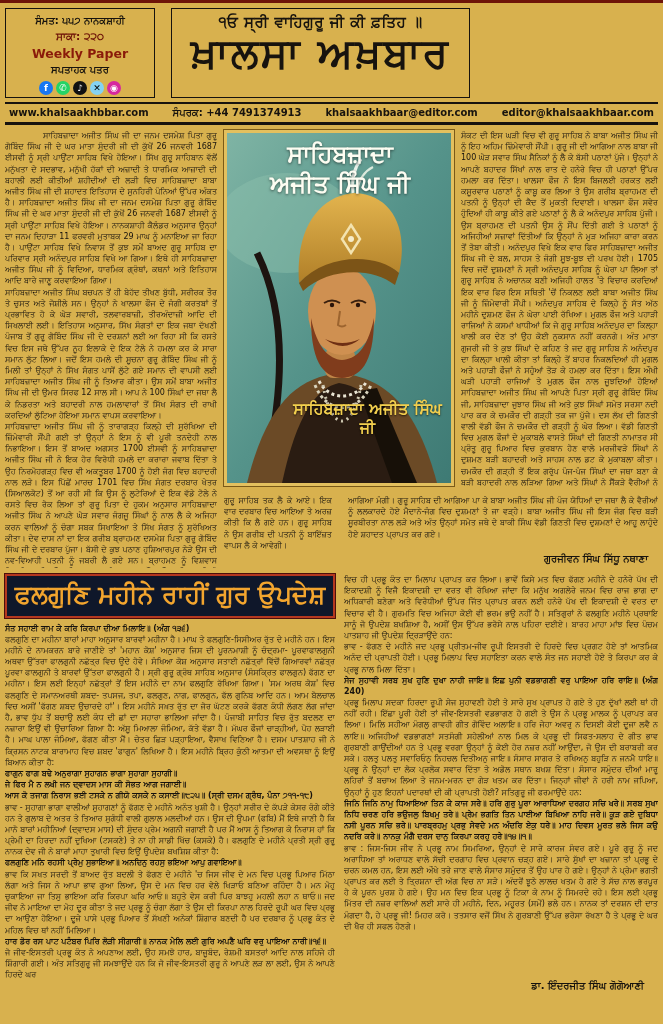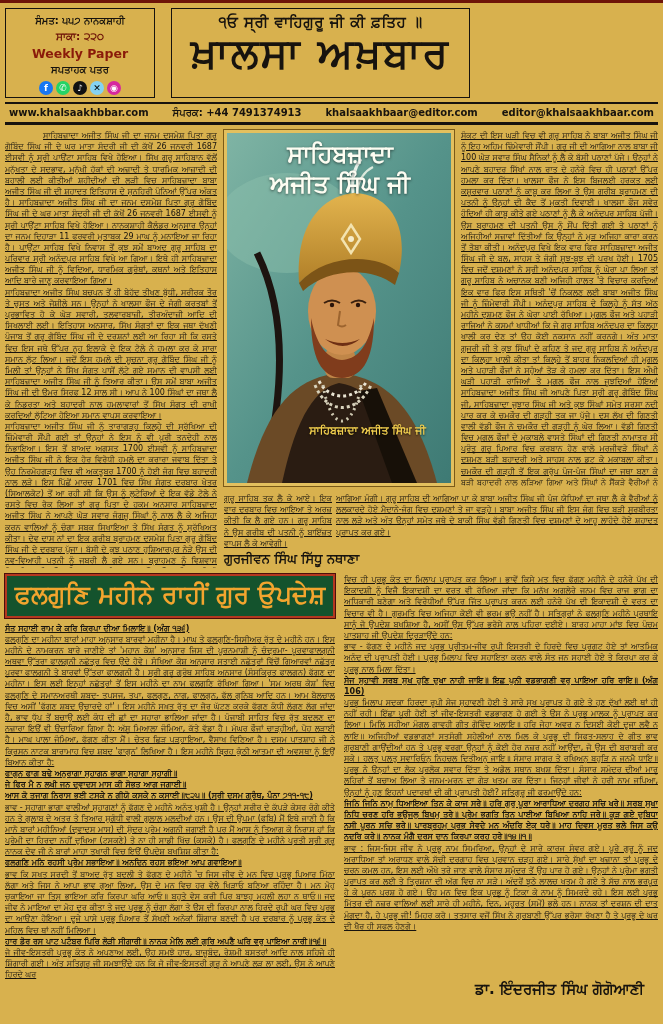--- a/index.html
+++ b/index.html
@@ -32,45 +32,45 @@
   .date-pa{font-size:13.5px;}
   .date-en{font-size:14.5px;}
   .right-box{padding:6px 4px;text-align:center;}
   .right-box div{font-size:10px;font-weight:bold;margin-bottom:4px;}
   .right-box .r1{color:#5a1208;}
   .contact-bar{display:flex;justify-content:space-between;align-items:flex-start;
     border-top:2px solid #17130e;border-bottom:3.5px solid #17130e;
     margin-top:4px;padding:3px 4px;font-size:10px;font-weight:bold;}
   
   .a1-grid{display:grid;grid-template-columns:212px 230px 1fr;column-gap:7px;margin-top:5px;}
-  .col-text{font-size:8px;line-height:1.4;text-align:justify;overflow:hidden;text-decoration:underline;}
+  .col-text{font-size:8px;line-height:1.4;text-align:justify;overflow:hidden;}
   .col-text p{margin:0;}
   .col-text p.lead{text-indent:38px;}
   .a1-left{grid-row:1 / 3;height:438px;}
   .a1-right{grid-row:1;height:356px;}
   .portrait-frame{grid-row:1;position:relative;width:230px;height:356px;border:3px solid #e3c05e;
     outline:1px solid #7a5a18;box-sizing:border-box;background:#58958a;overflow:hidden;}
   .portrait-frame svg{position:absolute;inset:0;}
   .img-title{position:absolute;top:6px;left:2px;right:0;text-align:center;color:#fdfdf2;
     font-weight:bold;font-size:24px;line-height:1.25;text-shadow:0 1px 3px rgba(0,0,0,.55);}
   .img-caption{position:absolute;bottom:46px;left:10px;right:0;text-align:center;color:#f2cf4e;
-    font-weight:bold;font-size:11px;text-shadow:0 1px 2px rgba(0,0,0,.7);margin-left:47px;}
+    font-weight:bold;font-size:16px;text-shadow:0 1px 2px rgba(0,0,0,.7);margin-left:47px;}
   .a1-bottom{grid-row:2;grid-column:2 / 4;margin-top:6px;}
-  .a1-bottom-cols{display:grid;grid-template-columns:108px 1fr;column-gap:4px;}
+  .a1-bottom-cols{display:grid;grid-template-columns:108px 1fr;column-gap:16px;}
   .a1-bottom .col-text{height:56px;}
-  .byline{font-size:13px;font-weight:bold;text-align:left;padding:2px 10px 0 0;}
+  .byline{font-size:10px;font-weight:bold;text-align:right;padding:2px 10px 0 0;}
   
   .a2{display:grid;grid-template-columns:330px 1fr;column-gap:9px;margin-top:6px;}
-  .a2-headline{background:#14532d;border:2px solid #b4371f;color:#f3a52e;
+  .a2-headline{background:#0f172a;border:2px solid #b4371f;color:#f3a52e;
     font-size:25px;font-weight:bold;text-align:center;padding:5px 6px 7px;line-height:1.1;
     box-shadow:0 0 0 1px #4b100b;}
   .a2-left-col{height:370px;margin-top:5px;}
   .a2-right-col{height:400px;}
   .col-text p.verse{font-weight:bold;}
-  .author{font-size:15px;font-weight:bold;text-align:right;padding:6px 14px 0 0;}
+  .author{font-size:10px;font-weight:bold;text-align:right;padding:6px 14px 0 0;}
 </style>
 </head>
 <body>
 
 <div class="page">
 
   <div class="masthead">
     <div class="mast-box left-box">
       <div class="l1">ਸੰਮਤ: ੫੫੭ ਨਾਨਕਸ਼ਾਹੀ</div>
       <div class="l2">ਸਾਕਾ: ੨੨੦</div>
@@ -193,21 +193,21 @@
           <p class="verse">ਫਲਗੁਣਿ ਮਨਿ ਰਹਸੀ ਪ੍ਰੇਮੁ ਸੁਭਾਇਆ॥ ਅਨਦਿਨੁ ਰਹਸੁ ਭਇਆ ਆਪੁ ਗਵਾਇਆ॥</p>
           <p class="body">ਭਾਵ ਕਿ ਸਖਤ ਸਰਦੀ ਤੋਂ ਬਾਅਦ ਰੁੱਤ ਬਦਲੀ ਤੇ ਫੱਗਣ ਦੇ ਮਹੀਨੇ 'ਚ ਜਿਸ ਜੀਵ ਦੇ ਮਨ ਵਿਚ ਪ੍ਰਭੂ ਪਿਆਰ ਮਿੱਠਾ ਲੱਗਾ ਅਤੇ ਜਿਸ ਨੇ ਆਪਾ ਭਾਵ ਗੁਆ ਲਿਆ, ਉਸ ਦੇ ਮਨ ਵਿਚ ਹਰ ਵੇਲੇ ਖਿੜਾਓ ਬਣਿਆ ਰਹਿੰਦਾ ਹੈ। ਮਨ ਮੋਹੁ ਚੁਕਾਇਆ ਜਾ ਤਿਸੁ ਭਾਇਆ ਕਰਿ ਕਿਰਪਾ ਘਰਿ ਆਓ॥ ਬਹੁਤੇ ਵੇਸ ਕਰੀ ਪਿਰ ਬਾਝਹੁ ਮਹਲੀ ਲਹਾ ਨ ਥਾਓ॥ ਜਦ ਜੀਵ ਨੇ ਮਾਇਆ ਦਾ ਮੋਹ ਦੂਰ ਕੀਤਾ ਤੇ ਜਦ ਪ੍ਰਭੂ ਨੂੰ ਚੰਗਾ ਲੱਗਾ ਤੇ ਉਸ ਦੀ ਕਿਰਪਾ ਨਾਲ ਹਿਰਦੇ ਰੂਪੀ ਘਰ ਵਿਚ ਪ੍ਰਭੂ ਦਾ ਆਉਣਾ ਹੋਇਆ। ਦੂਜੇ ਪਾਸੇ ਪ੍ਰਭੂ ਪਿਆਰ ਤੋਂ ਸੱਖਣੀ ਅਨੇਕਾਂ ਸ਼ਿੰਗਾਰ ਬਣਦੀ ਹੈ ਪਰ ਦਰਬਾਰ ਨੂੰ ਪ੍ਰਭੂ ਕੰਤ ਦੇ ਮਹਿਲ ਵਿਚ ਥਾਂ ਨਹੀਂ ਮਿਲਿਆ।</p>
           <p class="verse">ਹਾਰ ਡੋਰ ਰਸ ਪਾਟ ਪਟੰਬਰ ਪਿਰਿ ਲੋੜੀ ਸੀਗਾਰੀ॥ ਨਾਨਕ ਮੇਲਿ ਲਈ ਗੁਰਿ ਅਪਣੈ ਘਰਿ ਵਰੁ ਪਾਇਆ ਨਾਰੀ॥੧੬॥</p>
           <p class="body">ਜੋ ਜੀਵ-ਇਸਤਰੀ ਪ੍ਰਭੂ ਕੰਤ ਨੇ ਅਪਣਾਅ ਲਈ, ਉਹ ਸਮਝੋ ਹਾਰ, ਬਾਜੂਬੰਦ, ਰੇਸ਼ਮੀ ਬਸਤਰਾਂ ਆਦਿ ਨਾਲ ਸਹਿਜੇ ਹੀ ਸ਼ਿੰਗਾਰੀ ਗਈ। ਅੰਤ ਸਤਿਗੁਰੂ ਜੀ ਸਮਝਾਉਂਦੇ ਹਨ ਕਿ ਜੋ ਜੀਵ-ਇਸਤਰੀ ਗੁਰੂ ਨੇ ਆਪਣੇ ਲੜ ਲਾ ਲਈ, ਉਸ ਨੇ ਆਪਣੇ ਹਿਰਦੇ ਘਰ</p>
         </div>
     </div>
     <div>
       <div class="col-text a2-right-col">
           <p class="body">ਵਿਚ ਹੀ ਪ੍ਰਭੂ ਕੰਤ ਦਾ ਮਿਲਾਪ ਪ੍ਰਾਪਤ ਕਰ ਲਿਆ। ਭਾਵੇਂ ਕਿਸੇ ਮਤ ਵਿਚ ਫੱਗਣ ਮਹੀਨੇ ਦੇ ਹਨੇਰੇ ਪੱਖ ਦੀ ਇਕਾਦਸ਼ੀ ਨੂੰ ਵਿਜੈ ਇਕਾਦਸ਼ੀ ਦਾ ਵਰਤ ਵੀ ਰੱਖਿਆ ਜਾਂਦਾ ਕਿ ਮਨੁੱਖ ਅਗਲੇਰੇ ਜਨਮ ਵਿਚ ਰਾਜ ਭਾਗ ਦਾ ਅਧਿਕਾਰੀ ਬਣੇਗਾ ਅਤੇ ਵਿਰੋਧੀਆਂ ਉੱਪਰ ਜਿੱਤ ਪ੍ਰਾਪਤ ਕਰਨ ਲਈ ਹਨੇਰੇ ਪੱਖ ਦੀ ਇਕਾਦਸ਼ੀ ਦੇ ਵਰਤ ਦਾ ਵਿਚਾਰ ਵੀ ਹੈ। ਗੁਰਮਤਿ ਵਿਚ ਅਜਿਹਾ ਕੋਈ ਵੀ ਭਰਮ ਭਉ ਨਹੀਂ ਹੈ। ਸਤਿਗੁਰਾਂ ਨੇ ਫਲਗੁਣਿ ਮਹੀਨੇ ਪ੍ਰਥਾਇ ਸਾਨੂੰ ਜੋ ਉਪਦੇਸ਼ ਬਖਸ਼ਿਆ ਹੈ, ਅਸੀਂ ਉਸ ਉੱਪਰ ਭਰੋਸੇ ਨਾਲ ਪਹਿਰਾ ਦਈਏ। ਬਾਰਹ ਮਾਹਾ ਮਾਂਝ ਵਿਚ ਪੰਚਮ ਪਾਤਸ਼ਾਹ ਜੀ ਉਪਦੇਸ਼ ਦ੍ਰਿੜਾਉਂਦੇ ਹਨ:</p>
           <p class="body">ਭਾਵ - ਫੱਗਣ ਦੇ ਮਹੀਨੇ ਜਦ ਪ੍ਰਭੂ ਪ੍ਰੀਤਮ-ਜੀਵ ਰੂਪੀ ਇਸਤਰੀ ਦੇ ਹਿਰਦੇ ਵਿਚ ਪ੍ਰਗਟ ਹੋਏ ਤਾਂ ਆਤਮਿਕ ਅਨੰਦ ਦੀ ਪ੍ਰਾਪਤੀ ਹੋਈ। ਪ੍ਰਭੂ ਮਿਲਾਪ ਵਿਚ ਸਹਾਇਤਾ ਕਰਨ ਵਾਲੇ ਸੰਤ ਜਨ ਸਹਾਈ ਹੋਏ ਤੇ ਕਿਰਪਾ ਕਰ ਕੇ ਪ੍ਰਭੂ ਨਾਲ ਮਿਲਾ ਦਿੱਤਾ।</p>
-          <p class="verse">ਸੇਜ ਸੁਹਾਵੀ ਸਰਬ ਸੁਖ ਹੁਣਿ ਦੁਖਾ ਨਾਹੀ ਜਾਇ॥ ਇਛ ਪੁਨੀ ਵਡਭਾਗਣੀ ਵਰੁ ਪਾਇਆ ਹਰਿ ਰਾਇ॥ (ਅੰਗ 106)</p>
+          <p class="verse">ਸੇਜ ਸੁਹਾਵੀ ਸਰਬ ਸੁਖ ਹੁਣਿ ਦੁਖਾ ਨਾਹੀ ਜਾਇ॥ ਇਛ ਪੁਨੀ ਵਡਭਾਗਣੀ ਵਰੁ ਪਾਇਆ ਹਰਿ ਰਾਇ॥ (ਅੰਗ 240)</p>
           <p class="body">ਪ੍ਰਭੂ ਮਿਲਾਪ ਸਦਕਾ ਹਿਰਦਾ ਰੂਪੀ ਸੇਜ ਸੁਹਾਵਣੀ ਹੋਈ ਤੇ ਸਾਰੇ ਸੁਖ ਪ੍ਰਾਪਤ ਹੋ ਗਏ ਤੇ ਹੁਣ ਦੁੱਖਾਂ ਲਈ ਥਾਂ ਹੀ ਨਹੀਂ ਰਹੀ। ਇੱਛਾ ਪੂਰੀ ਹੋਈ ਤਾਂ ਜੀਵ-ਇਸਤਰੀ ਵਡਭਾਗਣ ਹੋ ਗਈ ਤੇ ਉਸ ਨੇ ਪ੍ਰਭੂ ਮਾਲਕ ਨੂੰ ਪ੍ਰਾਪਤ ਕਰ ਲਿਆ। ਮਿਲਿ ਸਹੀਆ ਮੰਗਲੁ ਗਾਵਹੀ ਗੀਤ ਗੋਵਿੰਦ ਅਲਾਇ॥ ਹਰਿ ਜੇਹਾ ਅਵਰੁ ਨ ਦਿਸਈ ਕੋਈ ਦੂਜਾ ਲਵੈ ਨ ਲਾਇ॥ ਅਜਿਹੀਆਂ ਵਡਭਾਗਣਾਂ ਸਤਸੰਗੀ ਸਹੇਲੀਆਂ ਨਾਲ ਮਿਲ ਕੇ ਪ੍ਰਭੂ ਦੀ ਸਿਫਤ-ਸਲਾਹ ਦੇ ਗੀਤ ਭਾਵ ਗੁਰਬਾਣੀ ਗਾਉਂਦੀਆਂ ਹਨ ਤੇ ਪ੍ਰਭੂ ਵਰਗਾ ਉਨ੍ਹਾਂ ਨੂੰ ਕੋਈ ਹੋਰ ਨਜ਼ਰ ਨਹੀਂ ਆਉਂਦਾ, ਜੋ ਉਸ ਦੀ ਬਰਾਬਰੀ ਕਰ ਸਕੇ। ਹਲਤੁ ਪਲਤੁ ਸਵਾਰਿਓਨੁ ਨਿਹਚਲ ਦਿਤੀਅਨੁ ਜਾਇ॥ ਸੰਸਾਰ ਸਾਗਰ ਤੇ ਰਖਿਅਨੁ ਬਹੁੜਿ ਨ ਜਨਮੈ ਧਾਇ॥ ਪ੍ਰਭੂ ਨੇ ਉਨ੍ਹਾਂ ਦਾ ਲੋਕ ਪ੍ਰਲੋਕ ਸਵਾਰ ਦਿੱਤਾ ਤੇ ਅਡੋਲ ਸਥਾਨ ਬਖਸ਼ ਦਿੱਤਾ। ਸੰਸਾਰ ਸਮੁੰਦਰ ਦੀਆਂ ਮਾਰੂ ਲਹਿਰਾਂ ਤੋਂ ਬਚਾਅ ਲਿਆ ਤੇ ਜਨਮ-ਮਰਨ ਦਾ ਗੇੜ ਖਤਮ ਕਰ ਦਿੱਤਾ। ਜਿਨ੍ਹਾਂ ਜੀਵਾਂ ਨੇ ਹਰੀ ਨਾਮ ਜਪਿਆ, ਉਨ੍ਹਾਂ ਨੂੰ ਹੁਣ ਇਹਨਾਂ ਪਦਾਰਥਾਂ ਦੀ ਕੀ ਪ੍ਰਾਪਤੀ ਹੋਈ? ਸਤਿਗੁਰੂ ਜੀ ਫਰਮਾਉਂਦੇ ਹਨ:</p>
           <p class="verse">ਜਿਨਿ ਜਿਨਿ ਨਾਮੁ ਧਿਆਇਆ ਤਿਨ ਕੇ ਕਾਜ ਸਰੇ॥ ਹਰਿ ਗੁਰੁ ਪੂਰਾ ਆਰਾਧਿਆ ਦਰਗਹ ਸਚਿ ਖਰੇ॥ ਸਰਬ ਸੁਖਾ ਨਿਧਿ ਚਰਣ ਹਰਿ ਭਉਜਲੁ ਬਿਖਮੁ ਤਰੇ॥ ਪ੍ਰੇਮ ਭਗਤਿ ਤਿਨ ਪਾਈਆ ਬਿਖਿਆ ਨਾਹਿ ਜਰੇ॥ ਕੂੜ ਗਏ ਦੁਬਿਧਾ ਨਸੀ ਪੂਰਨ ਸਚਿ ਭਰੇ॥ ਪਾਰਬ੍ਰਹਮੁ ਪ੍ਰਭੁ ਸੇਵਦੇ ਮਨ ਅੰਦਰਿ ਏਕੁ ਧਰੇ॥ ਮਾਹ ਦਿਵਸ ਮੂਰਤ ਭਲੇ ਜਿਸ ਕਉ ਨਦਰਿ ਕਰੇ॥ ਨਾਨਕੁ ਮੰਗੈ ਦਰਸ ਦਾਨੁ ਕਿਰਪਾ ਕਰਹੁ ਹਰੇ॥੧੪॥੧॥</p>
           <p class="body">ਭਾਵ : ਜਿਸ-ਜਿਸ ਜੀਵ ਨੇ ਪ੍ਰਭੂ ਨਾਮ ਸਿਮਰਿਆ, ਉਨ੍ਹਾਂ ਦੇ ਸਾਰੇ ਕਾਰਜ ਸੰਵਰ ਗਏ। ਪੂਰੇ ਗੁਰੂ ਨੂੰ ਜਦ ਅਰਾਧਿਆ ਤਾਂ ਅਰਾਧਣ ਵਾਲੇ ਸੱਚੀ ਦਰਗਾਹ ਵਿਚ ਪ੍ਰਵਾਨ ਚੜ੍ਹ ਗਏ। ਸਾਰੇ ਸੁੱਖਾਂ ਦਾ ਖਜ਼ਾਨਾ ਤਾਂ ਪ੍ਰਭੂ ਦੇ ਚਰਨ ਕਮਲ ਹਨ, ਇਸ ਲਈ ਔਖੇ ਤਰੇ ਜਾਣ ਵਾਲੇ ਸੰਸਾਰ ਸਮੁੰਦਰ ਤੋਂ ਉਹ ਪਾਰ ਹੋ ਗਏ। ਉਨ੍ਹਾਂ ਨੇ ਪ੍ਰੇਮਾ ਭਗਤੀ ਪ੍ਰਾਪਤ ਕਰ ਲਈ ਤੇ ਤ੍ਰਿਸ਼ਨਾ ਦੀ ਅੱਗ ਵਿਚ ਨਾ ਸੜੇ। ਅੰਦਰੋਂ ਝੂਠੇ ਲਾਲਚ ਖਤਮ ਹੋ ਗਏ ਤੇ ਸੱਚ ਨਾਲ ਭਰਪੂਰ ਹੋ ਕੇ ਪੂਰਨ ਪੁਰਸ਼ ਹੋ ਗਏ। ਉਹ ਮਨ ਵਿਚ ਇਕ ਪ੍ਰਭੂ ਨੂੰ ਟਿਕਾ ਕੇ ਨਾਮ ਨੂੰ ਸਿਮਰਦੇ ਰਹੇ। ਇਸ ਲਈ ਪ੍ਰਭੂ ਮਿੱਤਰ ਦੀ ਨਜ਼ਰ ਵਾਲਿਆਂ ਲਈ ਸਾਰੇ ਹੀ ਮਹੀਨੇ, ਦਿਨ, ਮਹੂਰਤ (ਸਮੇਂ) ਭਲੇ ਹਨ। ਨਾਨਕ ਤਾਂ ਦਰਸ਼ਨ ਦੀ ਦਾਤ ਮੰਗਦਾ ਹੈ, ਹੇ ਪ੍ਰਭੂ ਜੀ! ਮਿਹਰ ਕਰੋ। ਤਤਸਾਰ ਵਜੋਂ ਸਿੱਖ ਨੇ ਗੁਰਬਾਣੀ ਉੱਪਰ ਭਰੋਸਾ ਰੱਖਣਾ ਹੈ ਤੇ ਪ੍ਰਭੂ ਦੇ ਘਰ ਦੀ ਖੈਰ ਹੀ ਸਫਲ ਹੋਣਗੇ।</p>
         </div>
       <div class="author">ਡਾ. ਇੰਦਰਜੀਤ ਸਿੰਘ ਗੋਗੋਆਣੀ</div>
     </div>
   </div>
 
 </div>
 

